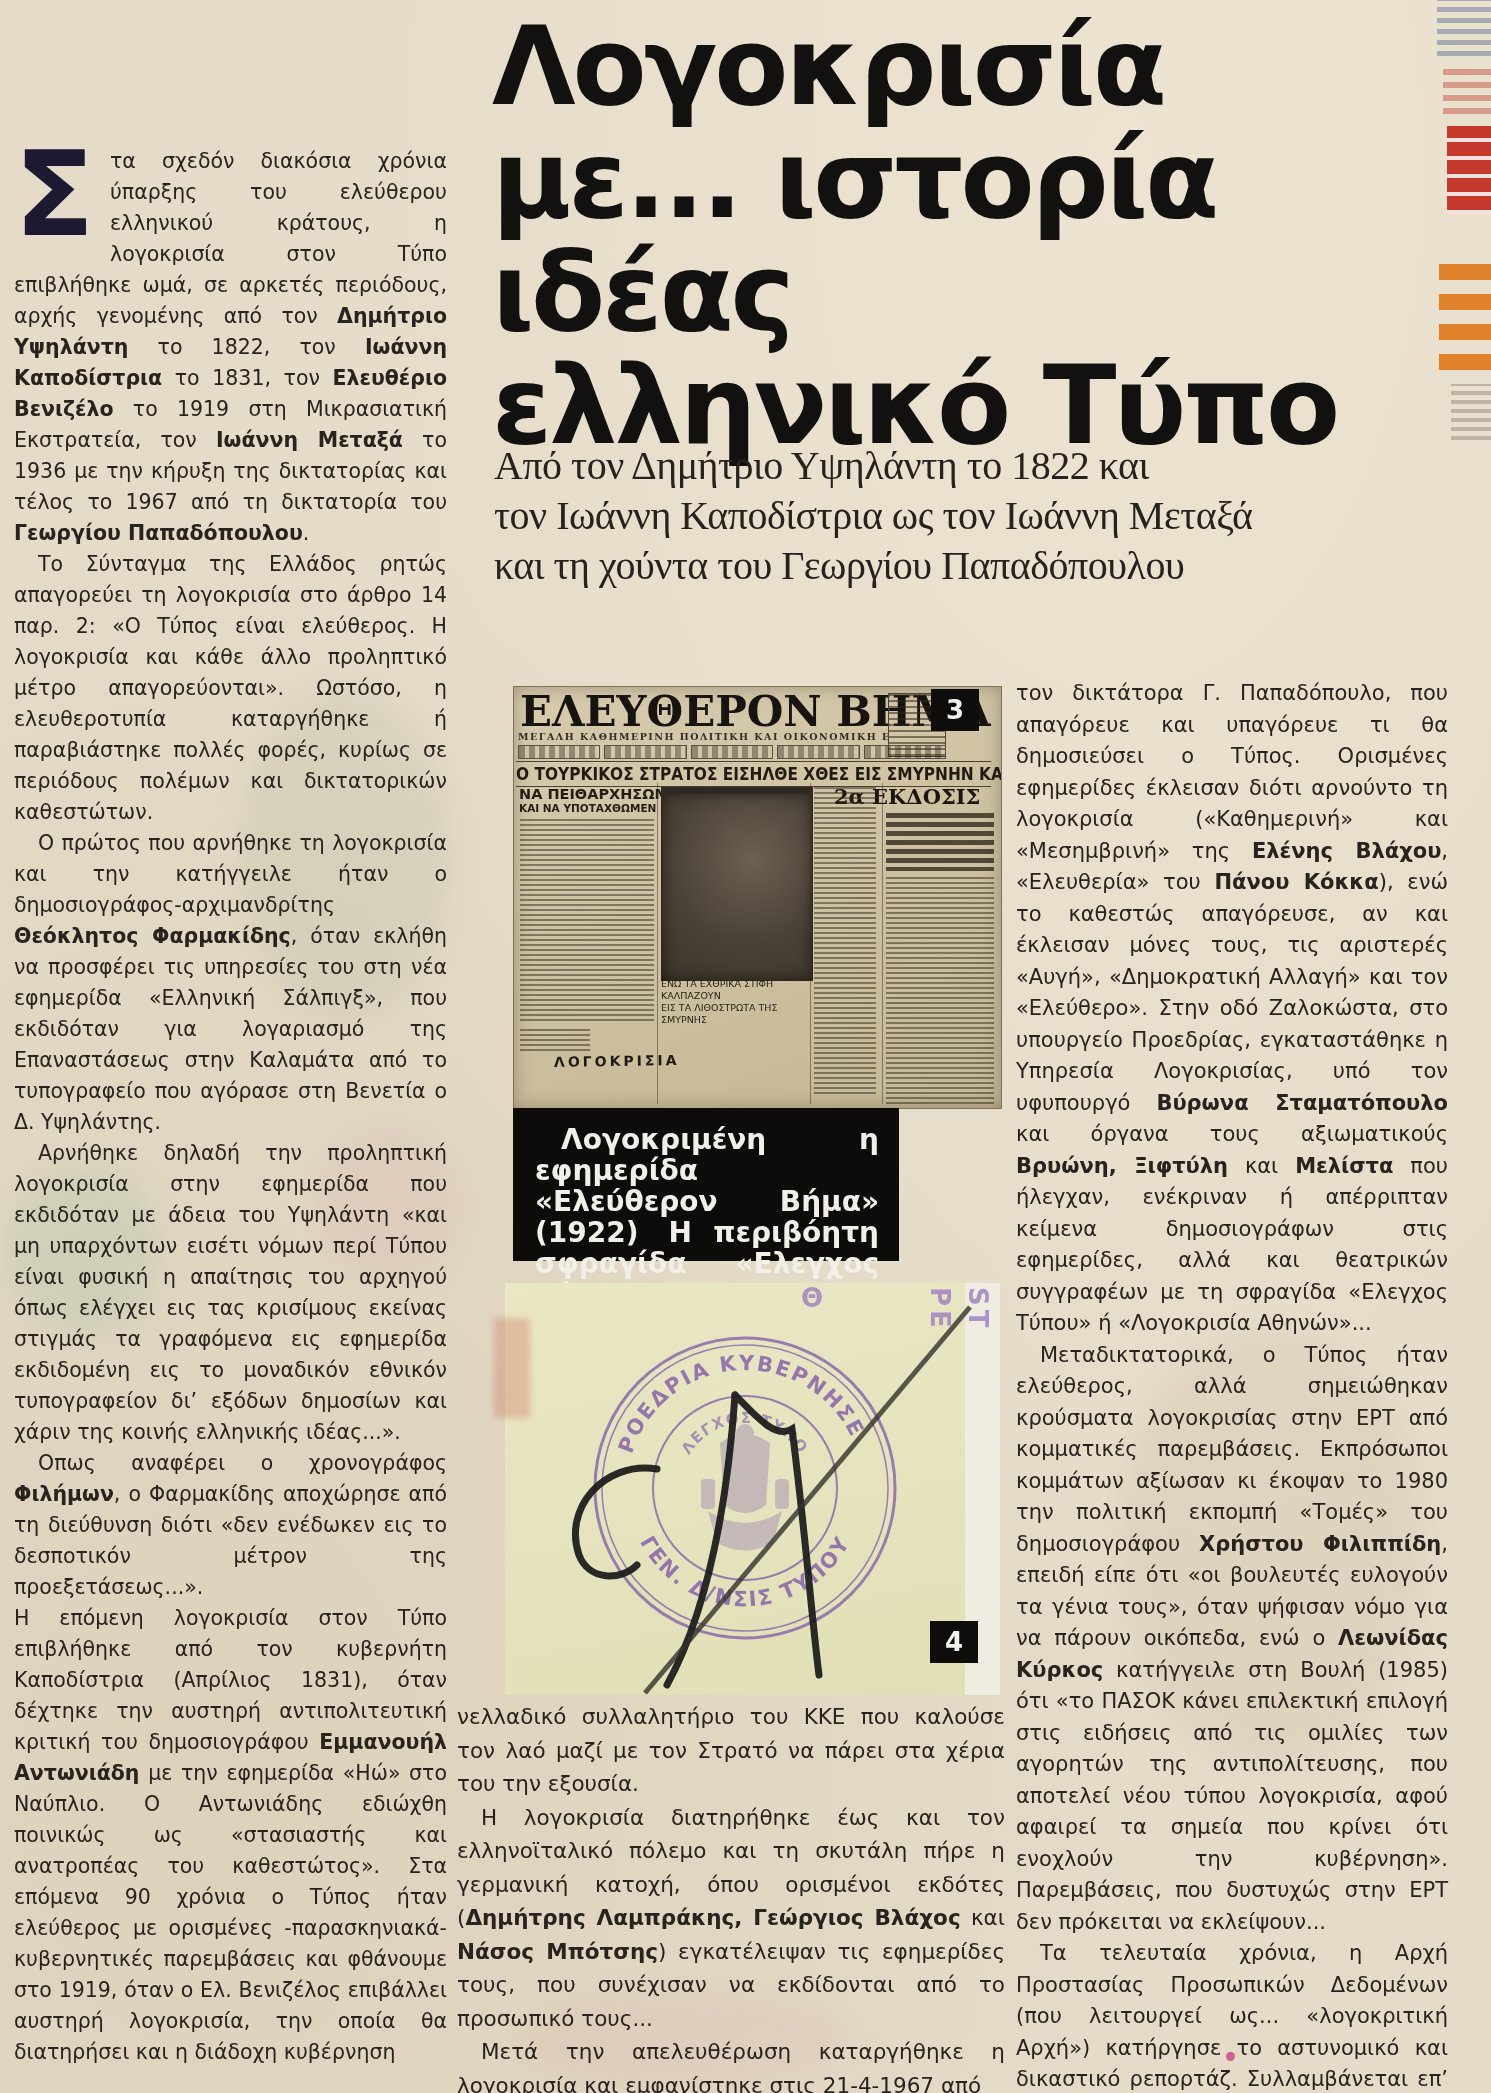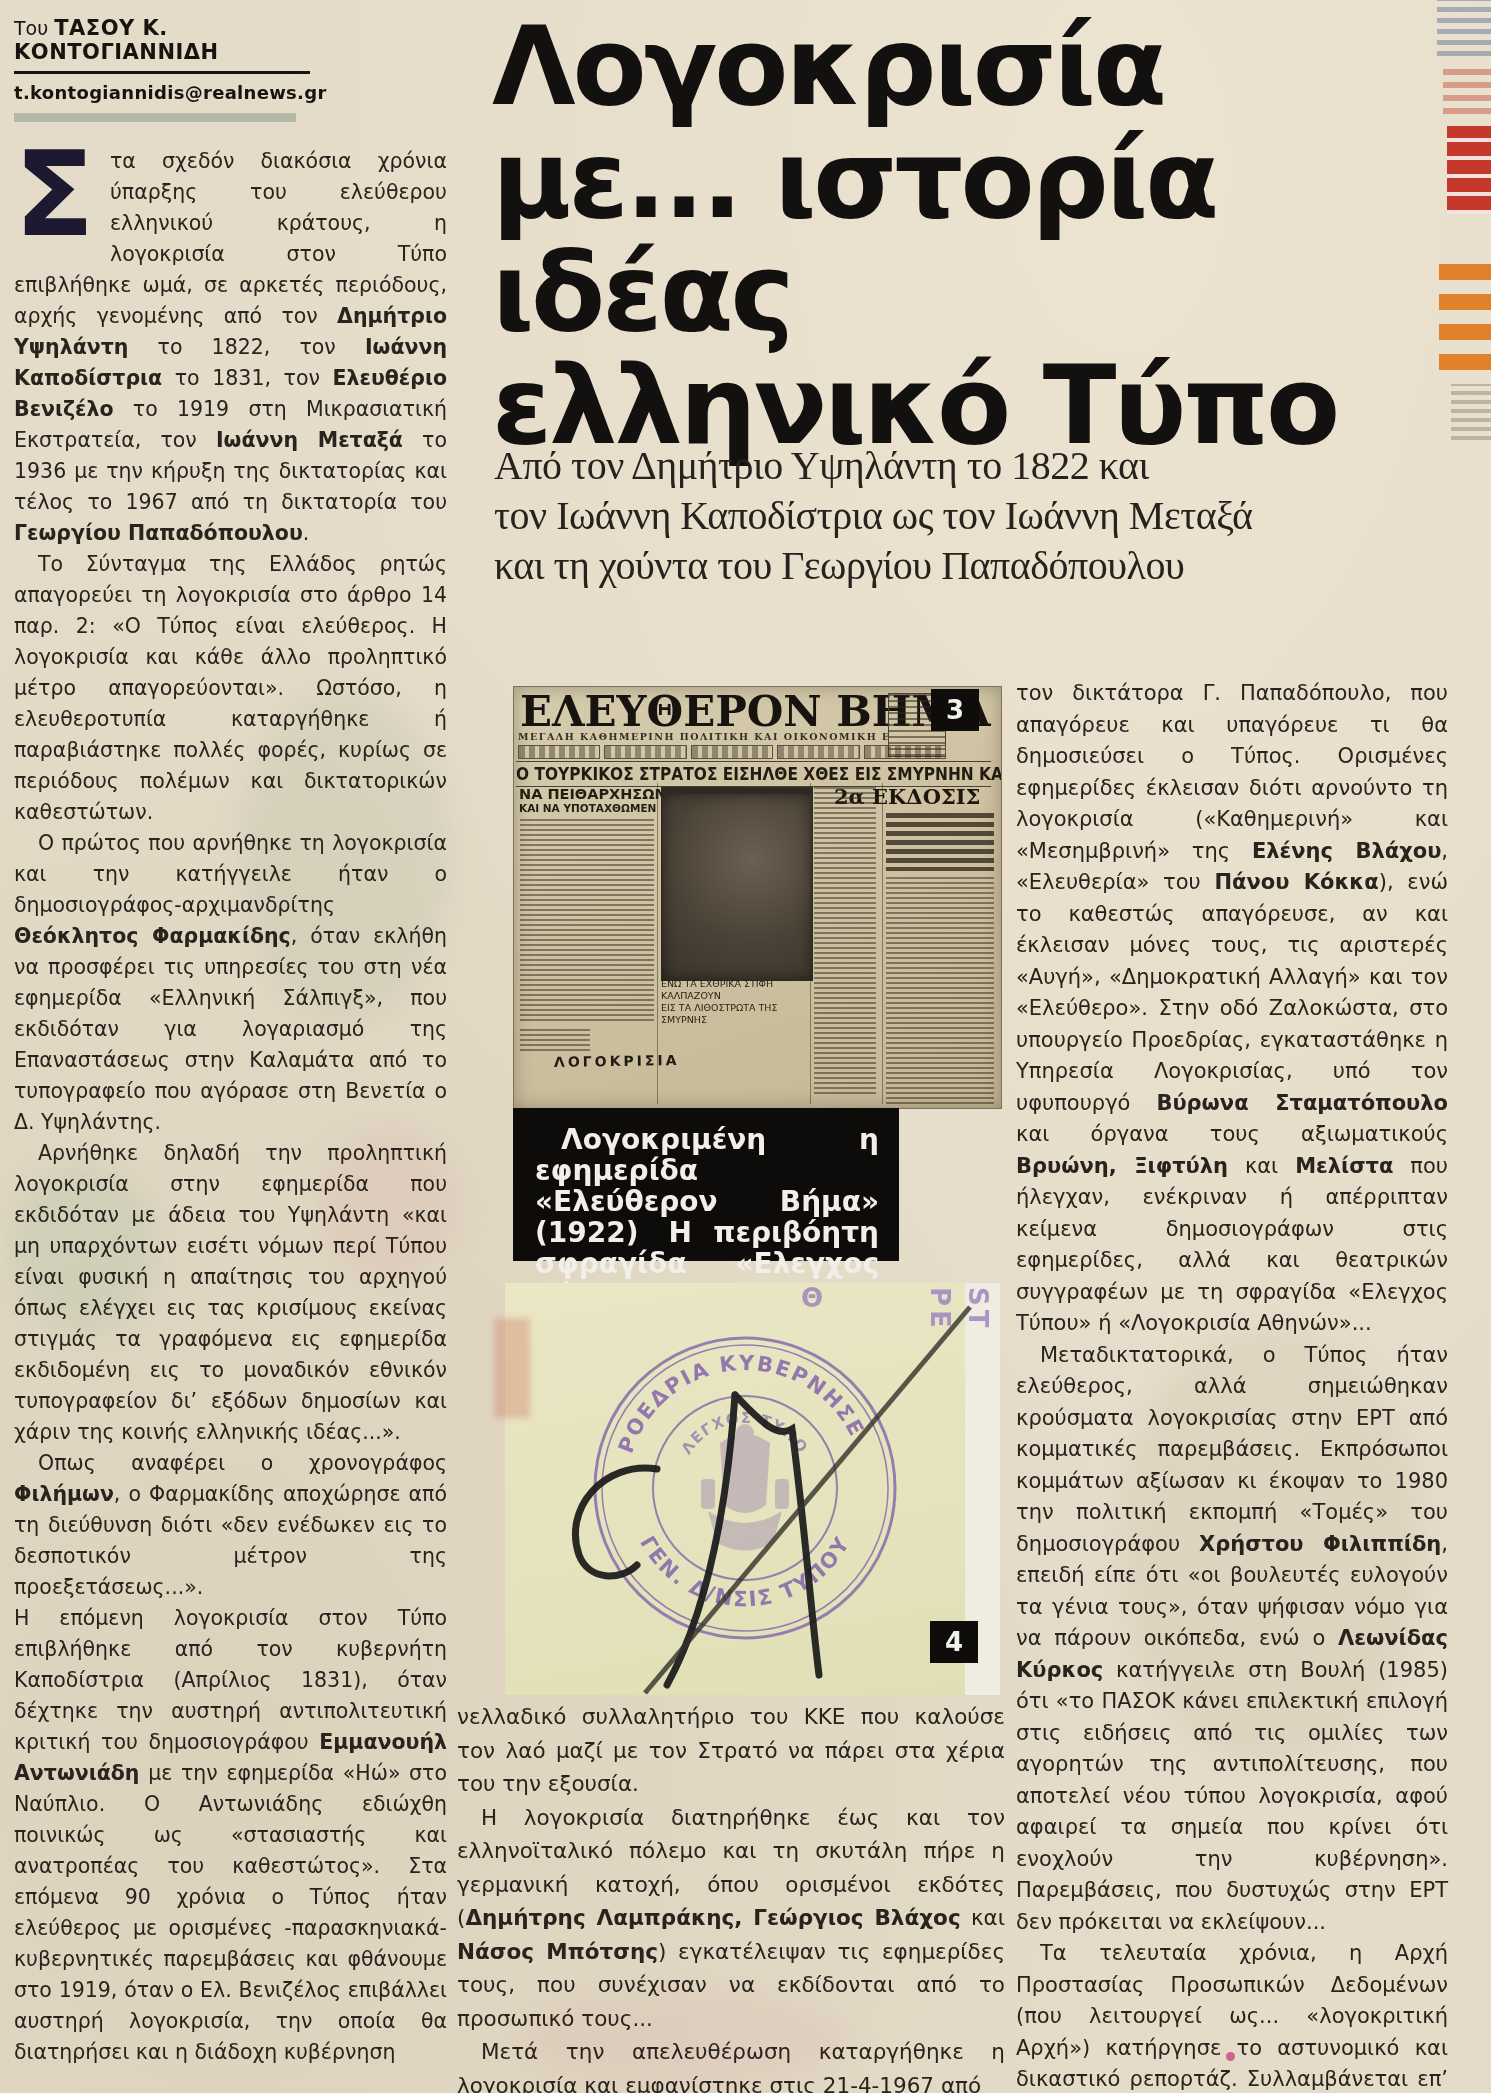--- a/index.html
+++ b/index.html
@@ -115,29 +115,20 @@
 <body>
 
 <div class="page">
 
   <div class="sm sm1"></div>
   <div class="sm sm2"></div>
   <div class="sm sm3"></div>
   <div class="sm sm4"></div>
   <div class="sm sm5"></div>
 
-  <header class="abs byline">
-    <div class="l1">
-      <span>Του</span>
-      <span class="author">ΤΑΣΟΥ Κ. ΚΟΝΤΟΓΙΑΝΝΙΔΗ</span>
-    </div>
-    <div class="rule"></div>
-    <div class="email">t.kontogiannidis@realnews.gr</div>
-    <div class="bar"></div>
-  </header>
 
   <h1 class="abs headline" style="margin:0">
     <div>Λογοκρισία</div>
     <div>με... ιστορία ιδέας</div>
     <div>ελληνικό Τύπο</div>
   </h1>
 
   <div class="abs subhead">
     <div>Από τον Δημήτριο Υψηλάντη το 1822 και</div>
     <div>τον Ιωάννη Καποδίστρια ως τον Ιωάννη Μεταξά</div>

